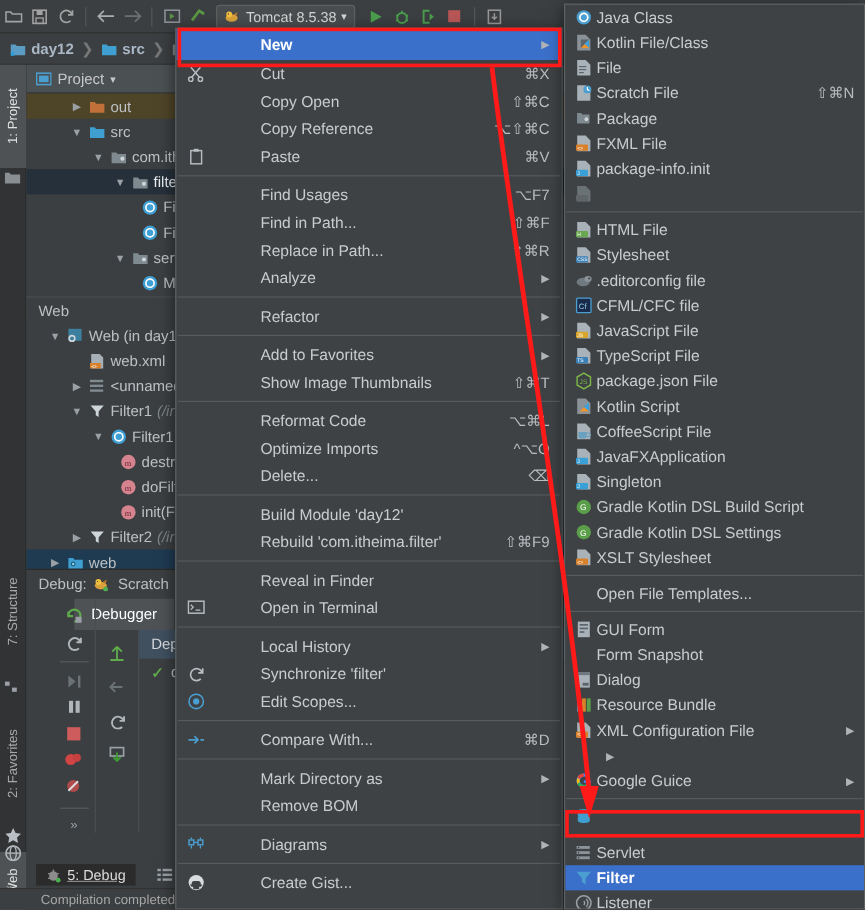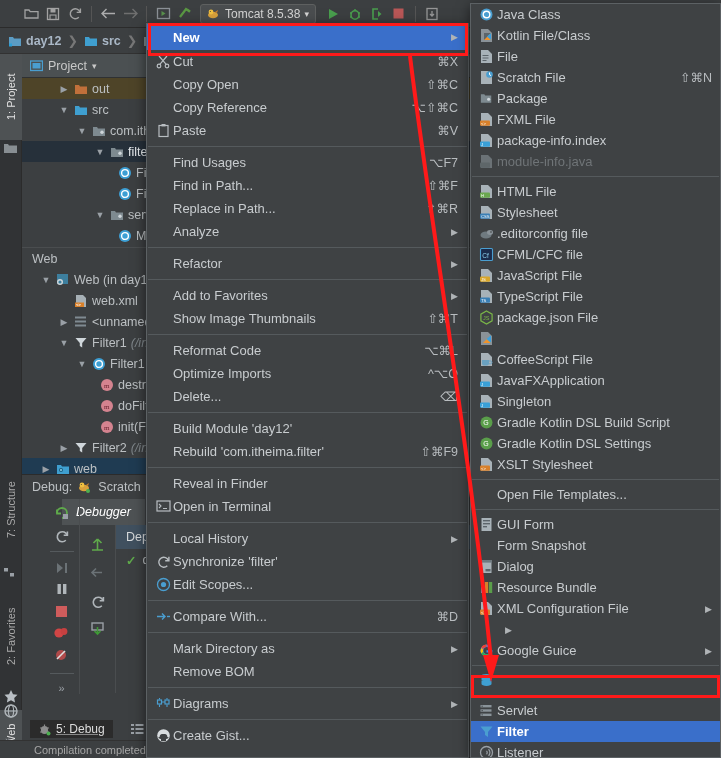--- a/index.html
+++ b/index.html
@@ -15,21 +15,21 @@
   }
   #root { position: relative; width: 721px; height: 758px; }
 
   
   .ide { position: absolute; inset: 0; background: #3c3f41; }
 
   
   .toolbar {
     position: absolute; left: 0; top: 0; width: 639px; height: 28px;
     background: #3c3f41; border-bottom: 1px solid #2b2b2b;
-    display: flex; align-items: center; padding-left: 20px;
+    display: flex; align-items: center; padding-left: 0;
   }
   .tb-icon { width: 22px; height: 22px; display: flex; align-items: center; justify-content: center; opacity: .85; }
   .tb-sep { width: 1px; height: 16px; background: #555; margin: 0 5px; }
   .runcfg {
     display: flex; align-items: center; gap: 4px;
     height: 20px; padding: 0 6px; margin-left: 4px;
     background: #4a4d4f; border: 1px solid #5e6060; border-radius: 3px;
     font-size: 12px; color: #d4d4d4; white-space: nowrap;
   }
 
@@ -82,21 +82,21 @@
     background: #3c3f41; border-top: 1px solid #4a4d4f;
     display: flex; align-items: center; padding-left: 10px;
     font-size: 12.5px; color: #bcc0c3;
   }
 
   
   .debugwin { position: absolute; left: 22px; top: 474px; width: 450px; height: 244px; background: #3c3f41; border-top: 1px solid #2b2b2b; }
   .dw-head { height: 24px; display: flex; align-items: center; gap: 6px; padding-left: 10px; font-size: 12.5px; color: #bcc0c3; }
   .dw-tabs { position: absolute; left: 40px; top: 24px; height: 26px; display: flex; }
   .dw-tab { padding: 0 14px; height: 26px; display: flex; align-items: center; font-size: 12.5px; color: #bcc0c3; }
-  .dw-tab.active { background: #4e5254; color: #ffffff; font-style: italic; }
+  .dw-tab.active { background: #4e5254; color: #ffffff; }
   .dw-vbar { position: absolute; left: 22px; top: 24px; width: 36px; height: 195px; border-right: 1px solid #4a4d4f; display: flex; flex-direction: column; align-items: center; gap: 2px; padding-top: 4px;}
   .dw-vbar2 { position: absolute; left: 58px; top: 50px; width: 36px; height: 168px; border-right: 1px solid #4a4d4f; display: flex; flex-direction: column; align-items: center; gap: 2px; padding-top: 6px;}
   .dbg-btn { width: 26px; height: 26px; display:flex; align-items:center; justify-content:center; }
   .deploy-hdr { position: absolute; left: 94px; top: 50px; width: 356px; height: 24px; background: #40505f; display: flex; align-items: center; padding-left: 10px; font-size: 12.5px; color: #d6d9db; }
   .deploy-row { position: absolute; left: 94px; top: 74px; width: 356px; height: 22px; display: flex; align-items: center; gap: 6px; padding-left: 10px; font-size: 12.5px; color: #bcc0c3; }
 
   
   .statusbar-tabs { position: absolute; left: 22px; top: 718px; width: 699px; height: 22px; background: #3c3f41; display: flex; align-items: center; gap: 10px; padding-left: 8px; }
   .sb-tab { display: flex; align-items: center; gap: 5px; padding: 2px 8px; font-size: 12px; color: #bcc0c3; }
   .sb-tab.active { background: #2b2b2b; color: #dcdcdc; }
@@ -107,21 +107,21 @@
     position: absolute; left: 146px; top: 23px; width: 323px; height: 735px;
     background: #3f4244; border: 1px solid #5c6164;
     box-shadow: 0 3px 12px rgba(0,0,0,.55);
     overflow: hidden; z-index: 40;
   }
   .mi {
     position: relative; height: 23px; display: flex; align-items: center;
     font-size: 13px; color: #c8cccf; padding: 0 10px 0 6px;
   }
   .mi .mico { width: 20px; min-width:20px; display: flex; align-items: center; justify-content: center; }
-  .mi .mlabel { flex: 1; white-space: nowrap; overflow: hidden; }
+  .mi .mlabel { flex: 1; white-space: nowrap; overflow: hidden; margin-left: 44px; }
   .mi .mshort { color: #b9bdc0; font-size: 12.5px; margin-left: 12px; white-space: nowrap; }
   .mi .marrow { color: #b0b4b7; font-size: 9px; margin-left: 10px; }
   .mi.highlight { background: #3a6fca; color: #ffffff; }
   .mi.highlight .mlabel { color: #ffffff; font-weight: bold; }
   .msep { height: 1px; background: #555a5d; margin: 4px 1px; }
 
   
   .submenu {
     position: absolute; left: 470px; top: 3px; width: 251px; height: 755px;
     background: #3f4244; border: 1px solid #5c6164;
@@ -862,30 +862,29 @@
         <span class="slabel">FXML File</span>
       </div>
       <div class="si">
         <span class="sico">
           <svg width="15" height="15" viewBox="0 0 15 15">
             <path d="M2 1h7l4 4v9H2z" fill="#a8b2b8"></path>
             <rect x="1" y="8.5" width="10" height="5.2" rx="1" fill="#39a0d8"></rect>
             <text x="2" y="12.7" font-size="4.2" fill="#fff" font-family="Liberation Sans">J</text>
           </svg>
         </span>
-        <span class="slabel">package-info.index</span>
+        <span class="slabel">package-info.init</span>
       </div>
       <div class="si disabled">
         <span class="sico">
           <svg width="15" height="15" viewBox="0 0 15 15">
             <path d="M2 1h7l4 4v9H2z" fill="#6b7276"></path>
             <rect x="1" y="8.5" width="10" height="5.2" rx="1" fill="#5e6669"></rect>
           </svg>
         </span>
-        <span class="slabel">module-info.java</span>
       </div>
       <div class="msep"></div>
       <div class="si">
         <span class="sico">
           <svg width="15" height="15" viewBox="0 0 15 15">
             <path d="M2 1h7l4 4v9H2z" fill="#a8b2b8"></path>
             <rect x="1" y="8.5" width="10" height="5.2" rx="1" fill="#6aa84f"></rect>
             <text x="2" y="12.7" font-size="4.2" fill="#fff" font-family="Liberation Sans">H</text>
           </svg>
         </span>
@@ -950,20 +949,21 @@
         <span class="slabel">package.json File</span>
       </div>
       <div class="si">
         <span class="sico">
           <svg width="15" height="15" viewBox="0 0 15 15">
             <path d="M2 1h7l4 4v9H2z" fill="#8a9298"></path>
             <path d="M12 4l-8 8 8 0z" fill="#f0932b"></path>
             <path d="M12 4l-4.5 4 4.5 4z" fill="#3ca0de"></path>
           </svg>
         </span>
+        <span class="slabel">Kotlin Script</span>
       </div>
       <div class="si">
         <span class="sico">
           <svg width="15" height="15" viewBox="0 0 15 15">
             <path d="M2 1h7l4 4v9H2z" fill="#a8b2b8"></path>
             <path d="M3 8h7v3.5a2 2 0 0 1-2 2H5a2 2 0 0 1-2-2z" fill="#6aa1c0"></path>
             <path d="M10 9h1.6a1.4 1.4 0 0 1 0 2.8H10" fill="none" stroke="#6aa1c0" stroke-width="1"></path>
           </svg>
         </span>
         <span class="slabel">CoffeeScript File</span>

